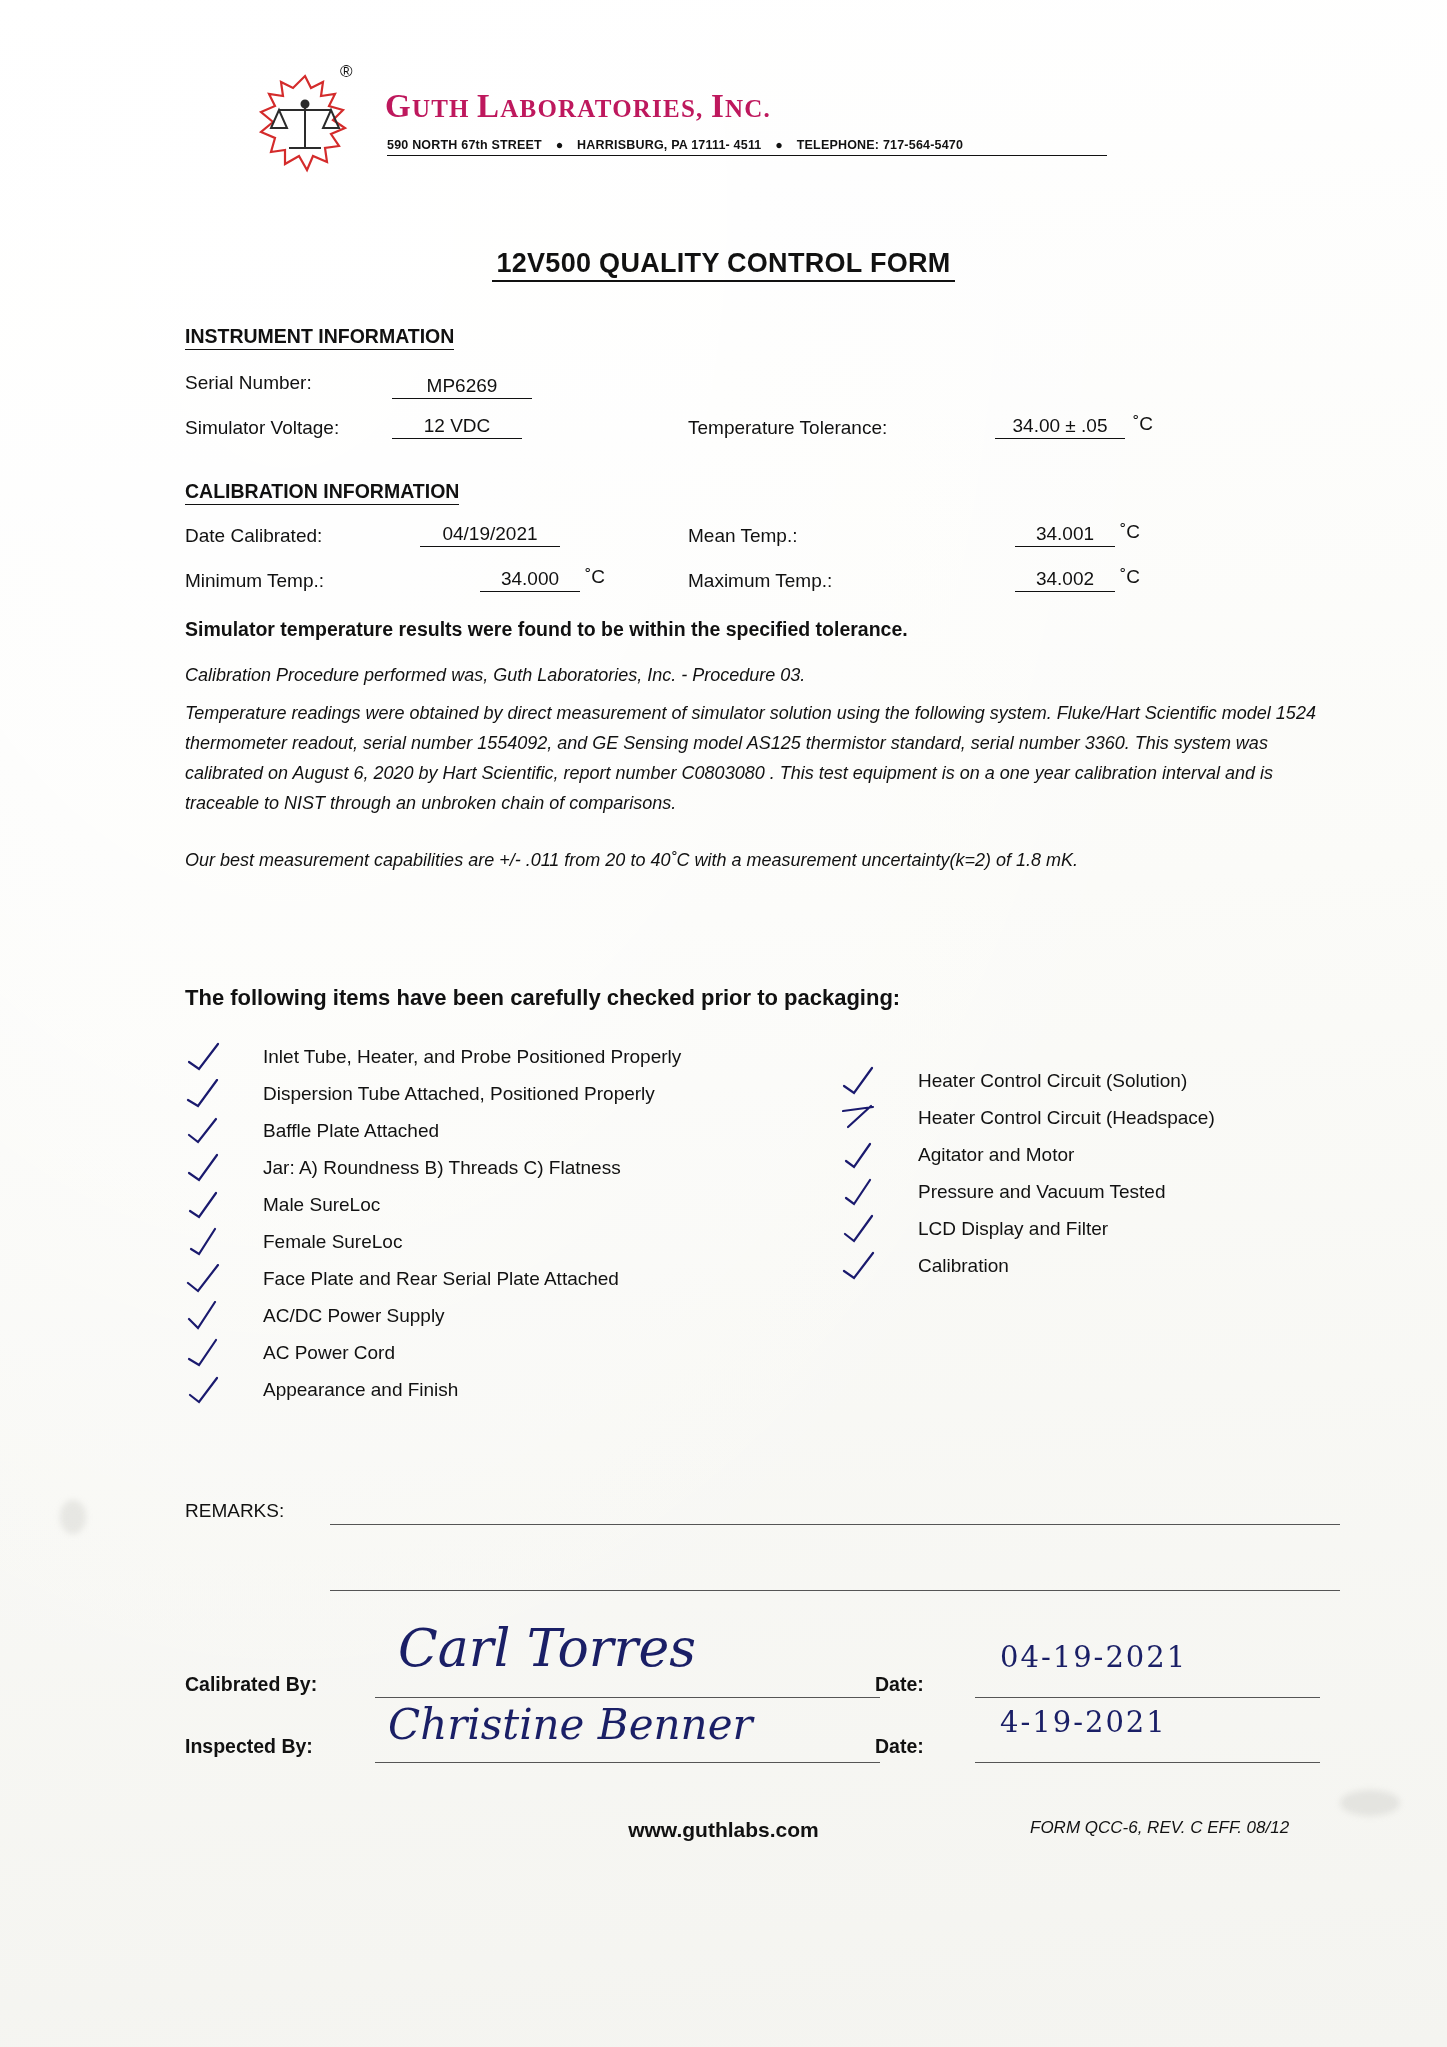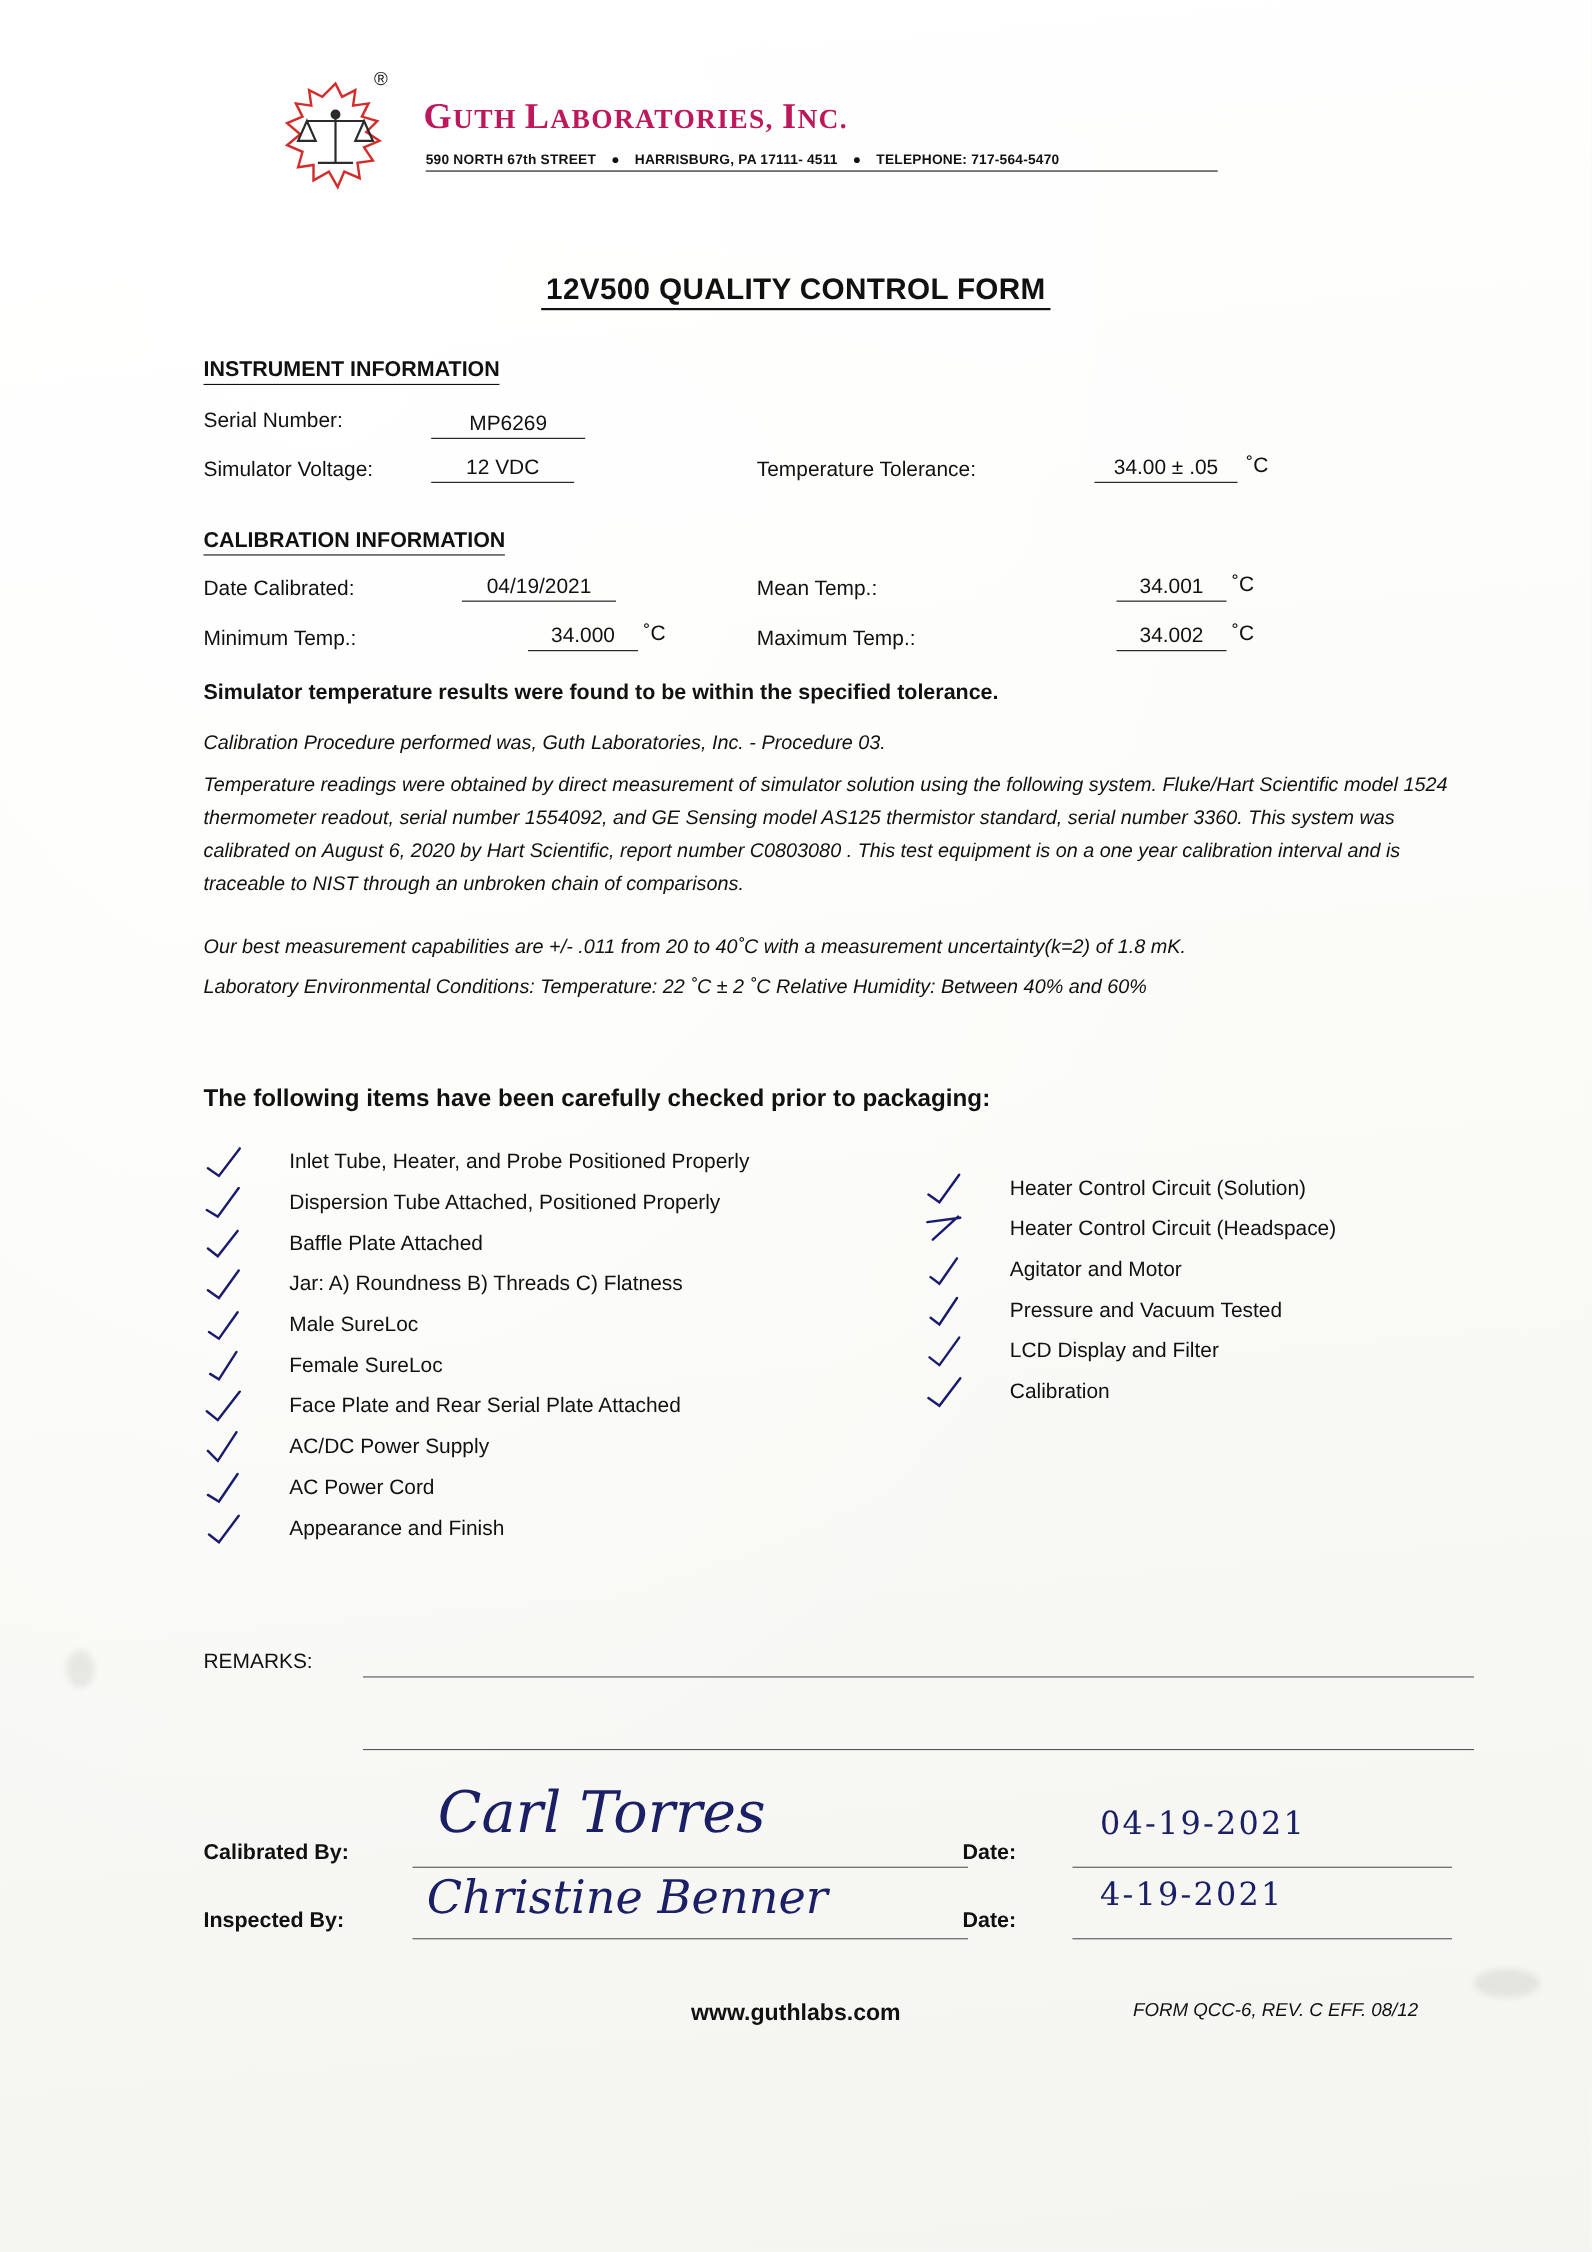--- a/index.html
+++ b/index.html
@@ -285,21 +285,20 @@
     <div class="unit" style="left:1120px; top:566px;">˚C</div>
 
     <div class="stmt-bold" style="left:185px; top:618px;">Simulator temperature results were found to be within the specified tolerance.</div>
 
     <div class="stmt-italic" style="left:185px; top:660px; width:1090px;">Calibration Procedure performed was, Guth Laboratories, Inc. - Procedure 03.</div>
 
     <div class="stmt-italic" style="left:185px; top:698px; width:1155px;">Temperature readings  were obtained by  direct measurement of simulator  solution using the following  system. Fluke/Hart Scientific model 1524  thermometer readout, serial number 1554092, and GE Sensing model AS125 thermistor standard, serial number 3360. This system was calibrated on  August 6, 2020        by Hart Scientific, report number C0803080  . This test equipment is on a one year calibration interval and is traceable to NIST through an unbroken chain of comparisons.</div>
 
     <div class="stmt-italic" style="left:185px; top:845px; width:1155px;">Our best measurement capabilities are  +/-  .011   from 20 to 40˚C with a measurement uncertainty(k=2) of 1.8 mK.</div>
 
-    <div class="stmt-italic" style="left:185px; top:882px; width:1155px;">Laboratory Environmental Conditions:  Temperature: 22 ˚C ± 2 ˚C        Relative Humidity: Between 40% and 60%</div>
 
     <div class="checklist-head">The following items have been carefully checked prior to packaging:</div>
 
     <div class="check-col" style="left:185px; top:1044px; width:640px;">
       <div class="check-row">
         <span class="check-mark">
             <svg width="40" height="30" viewBox="0 0 40 30">
               <path d="M4 20 L14 27 L33 2" fill="none" stroke="#1a1a6e" stroke-width="2.2" stroke-linecap="round"></path>
             </svg>
           </span>

